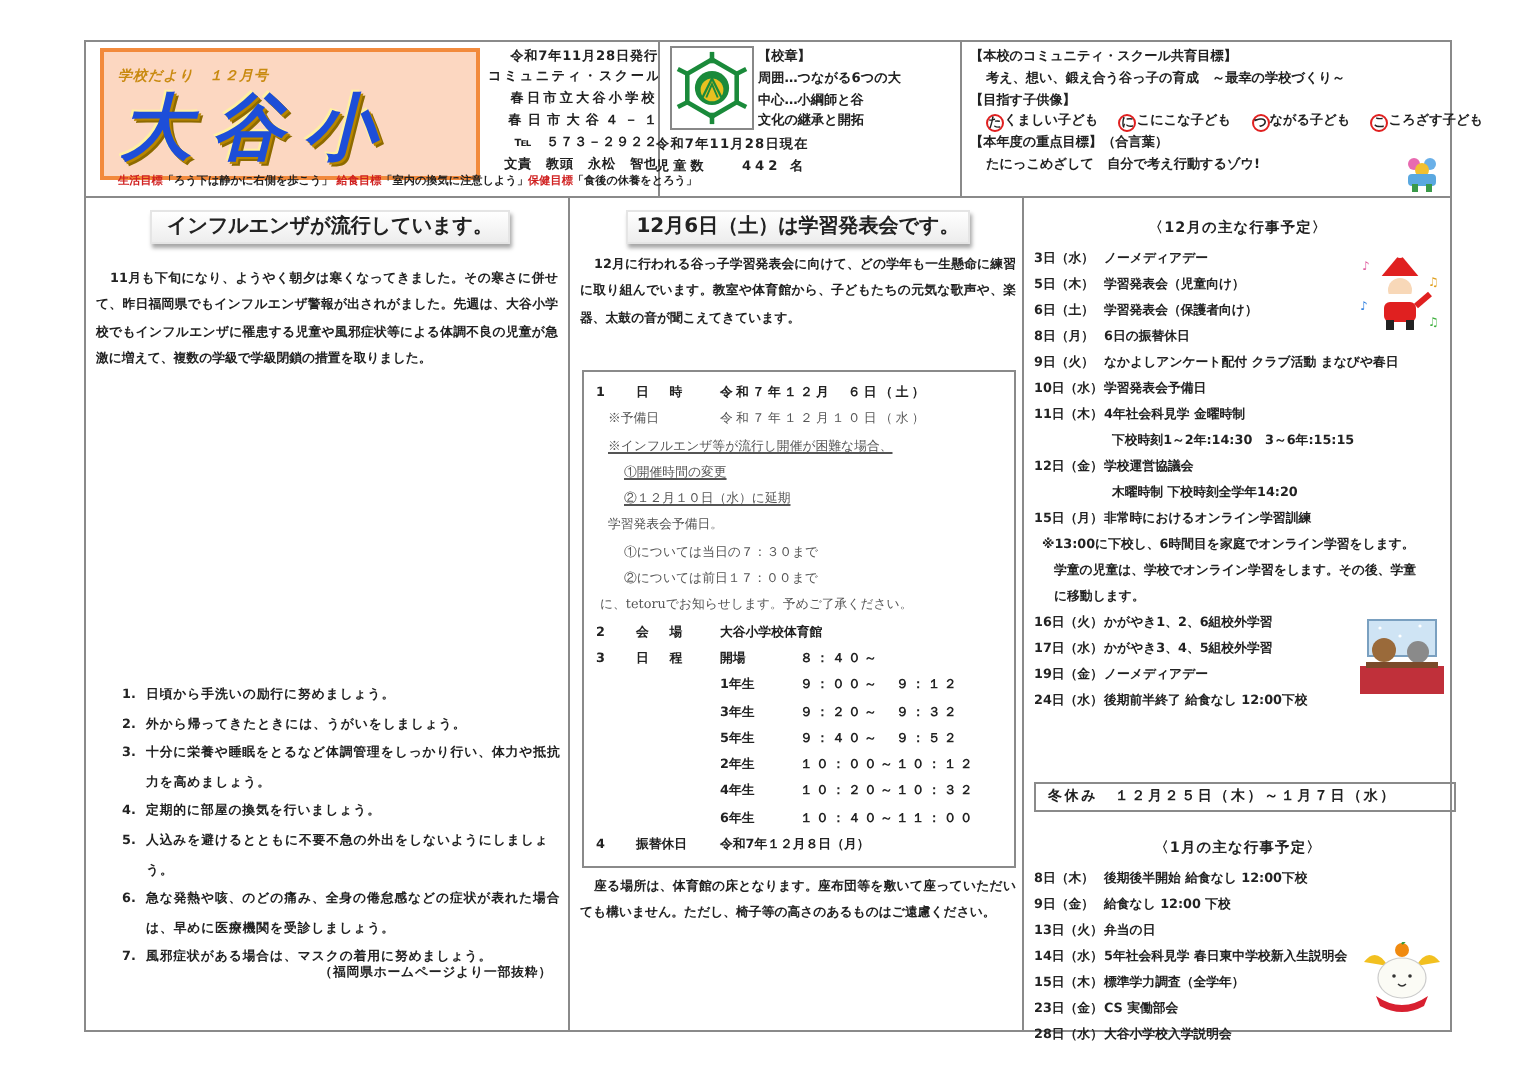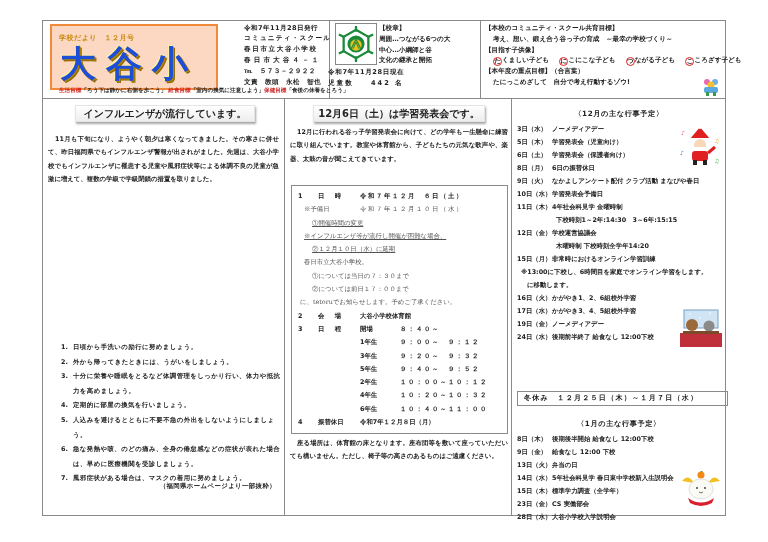--- a/index.html
+++ b/index.html
@@ -3,25 +3,25 @@
 <meta charset="utf-8">
 <style>
   * { box-sizing: border-box; margin: 0; padding: 0; }
   html, body { width: 768px; height: 542px; background: #ffffff; overflow: hidden; }
   body { font-family: "DejaVu Sans", "Liberation Sans", sans-serif; color: #222; position: relative; }
 
   .frame { position: absolute; left: 42px; top: 20px; width: 684px; height: 496px; border: 1px solid #8a8a8a; }
 
   
   .header { position: absolute; left: 0; top: 0; width: 682px; height: 77px; }
-  .title-box { position: absolute; left: 7px; top: 3px; width: 168px; height: 66px; background: #fcd7c1; border: 2px solid #f28a3c; }
+  .title-box { position: absolute; left: 7px; top: 3px; width: 190px; height: 66px; background: #fcd7c1; border: 2px solid #f28a3c; font-style: italic; }
   .title-sub { position: absolute; left: 7px; top: 7px; font-size: 7px; font-weight: bold; color: #c98a10; letter-spacing: 0.5px; }
   .title-main { position: absolute; left: 8px; top: 14px; font-size: 36px; font-weight: bold; color: #1d4ed8; letter-spacing: 10px; font-family: "DejaVu Serif", serif;
     text-shadow: 1px 1px 0 #b88600, 2px 2px 0 #8d6a00, -1px -1px 0 #fff1a0; }
-  .info { position: absolute; left: 201px; top: 2px; width: 85px; font-size: 6.6px; font-weight: bold; line-height: 10.8px; }
+  .info { position: absolute; left: 201px; top: 2px; width: 85px; font-size: 6.6px; font-weight: bold; line-height: 10.8px; text-align: right; }
   .info div { white-space: nowrap; letter-spacing: 0.4px; }
   .info .spaced { letter-spacing: 2.2px; font-family: Liberation Mono, monospace; }
   .vdiv { position: absolute; top: 0; height: 77px; border-left: 1px solid #8a8a8a; }
   .emblem-box { position: absolute; left: 292px; top: 2px; width: 42px; height: 42px; border: 1px solid #888; background: #fff; display: flex; align-items: center; justify-content: center; }
   .crest { position: absolute; left: 336px; top: 2px; font-size: 6.6px; font-weight: bold; line-height: 10.8px; }
   .crest-foot { position: absolute; left: 285px; top: 46px; font-size: 6.6px; font-weight: bold; line-height: 10.8px; white-space: nowrap; }
   .crest-foot .cnt { letter-spacing: 2px; }
   .goals { position: absolute; left: 442px; top: 2px; font-size: 6.6px; font-weight: bold; line-height: 10.8px; white-space: nowrap; }
   .goals .ind { padding-left: 8px; }
   .circ { display: inline-block; width: 9px; height: 9px; border: 1.3px solid #e02020; border-radius: 50%; text-align: center; line-height: 7px; font-size: 6.4px; margin-right: 0px; vertical-align: -1px; }
@@ -195,24 +195,24 @@
     <div class="evbox">
       <div class="row b">
           <span class="c1">1</span>
           <span class="c2" style="width:42px">日　時</span>
           <span class="spaced2">令和７年１２月　６日（土）</span>
         </div>
       <div class="row light">
           <span style="width:62px; padding-left:6px">※予備日</span>
           <span class="spaced2">令和７年１２月１０日（水）</span>
         </div>
+      <div class="row light u" style="padding-left:6px">※インフルエンザ等が流行し開催が困難な場合、</div>
       <div class="row light u" style="padding-left:14px">①開催時間の変更</div>
-      <div class="row light u" style="padding-left:6px">※インフルエンザ等が流行し開催が困難な場合、</div>
       <div class="row light u" style="padding-left:14px">②１２月１０日（水）に延期</div>
-      <div class="row light" style="padding-left:6px">春日市立大谷小学校。</div>
+      <div class="row light" style="padding-left:6px">学習発表会予備日。</div>
       <div class="row light" style="padding-left:14px">①については当日の７：３０まで</div>
       <div class="row light" style="padding-left:14px">②については前日１７：００まで</div>
       <div class="row light" style="padding-left:2px">に、tetoruでお知らせします。予めご了承ください。</div>
       <div class="row b">
           <span class="c1">2</span>
           <span class="c2" style="width:42px">会　場</span>
           <span>大谷小学校体育館</span>
         </div>
       <div class="row b">
           <span class="c1">3</span>
@@ -284,20 +284,21 @@
       <div><span class="day">6日（土）</span><span>学習発表会（保護者向け）</span></div>
       <div><span class="day">8日（月）</span><span>6日の振替休日</span></div>
       <div><span class="day">9日（火）</span><span>なかよしアンケート配付  クラブ活動  まなびや春日</span></div>
       <div><span class="day">10日（水）</span><span>学習発表会予備日</span></div>
       <div><span class="day">11日（木）</span><span>4年社会科見学  金曜時制</span></div>
       <div class="sub">下校時刻1～2年:14:30　3～6年:15:15</div>
       <div><span class="day">12日（金）</span><span>学校運営協議会</span></div>
       <div class="sub">木曜時制  下校時刻全学年14:20</div>
       <div><span class="day">15日（月）</span><span>非常時におけるオンライン学習訓練</span></div>
       <div class="note">※13:00に下校し、6時間目を家庭でオンライン学習をします。</div>
+      <div class="note2">学童の児童は、学校でオンライン学習をします。その後、学童</div>
       <div class="note2">に移動します。</div>
       <div><span class="day">16日（火）</span><span>かがやき1、2、6組校外学習</span></div>
       <div><span class="day">17日（水）</span><span>かがやき3、4、5組校外学習</span></div>
       <div><span class="day">19日（金）</span><span>ノーメディアデー</span></div>
       <div><span class="day">24日（水）</span><span>後期前半終了  給食なし  12:00下校</span></div>
     </div>
     <svg class="illus" style="left:168px; top:210px" width="42" height="40" viewBox="0 0 42 40">
       <rect x="4" y="1" width="34" height="18" fill="#cfe4f4" stroke="#7aa0c0" stroke-width="1"></rect>
       <circle cx="10" cy="5" r="0.8" fill="#fff"></circle>
         <circle cx="20" cy="9" r="0.8" fill="#fff"></circle>

